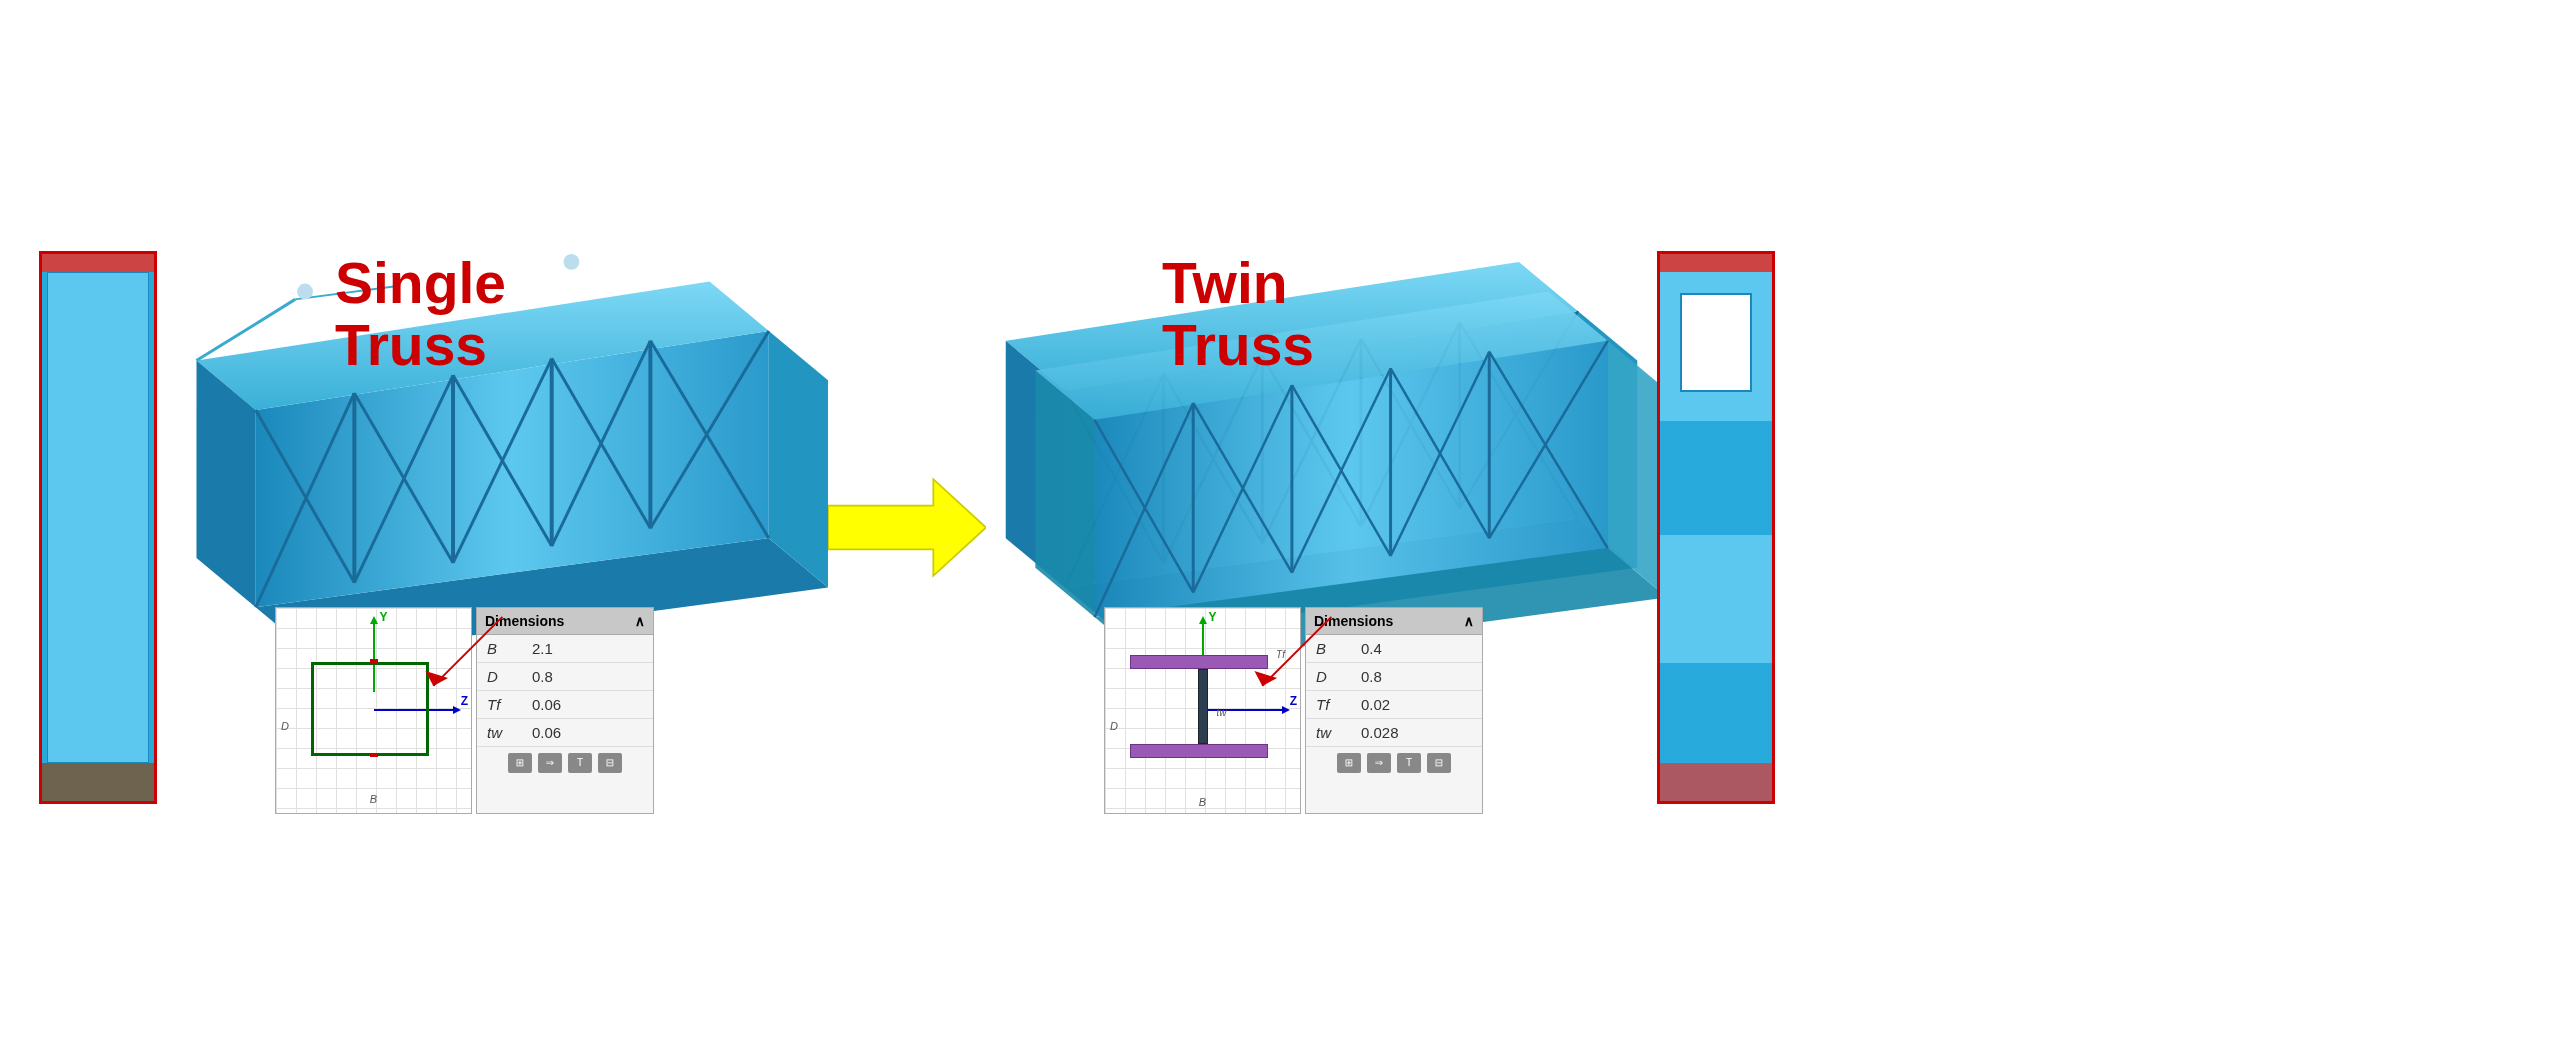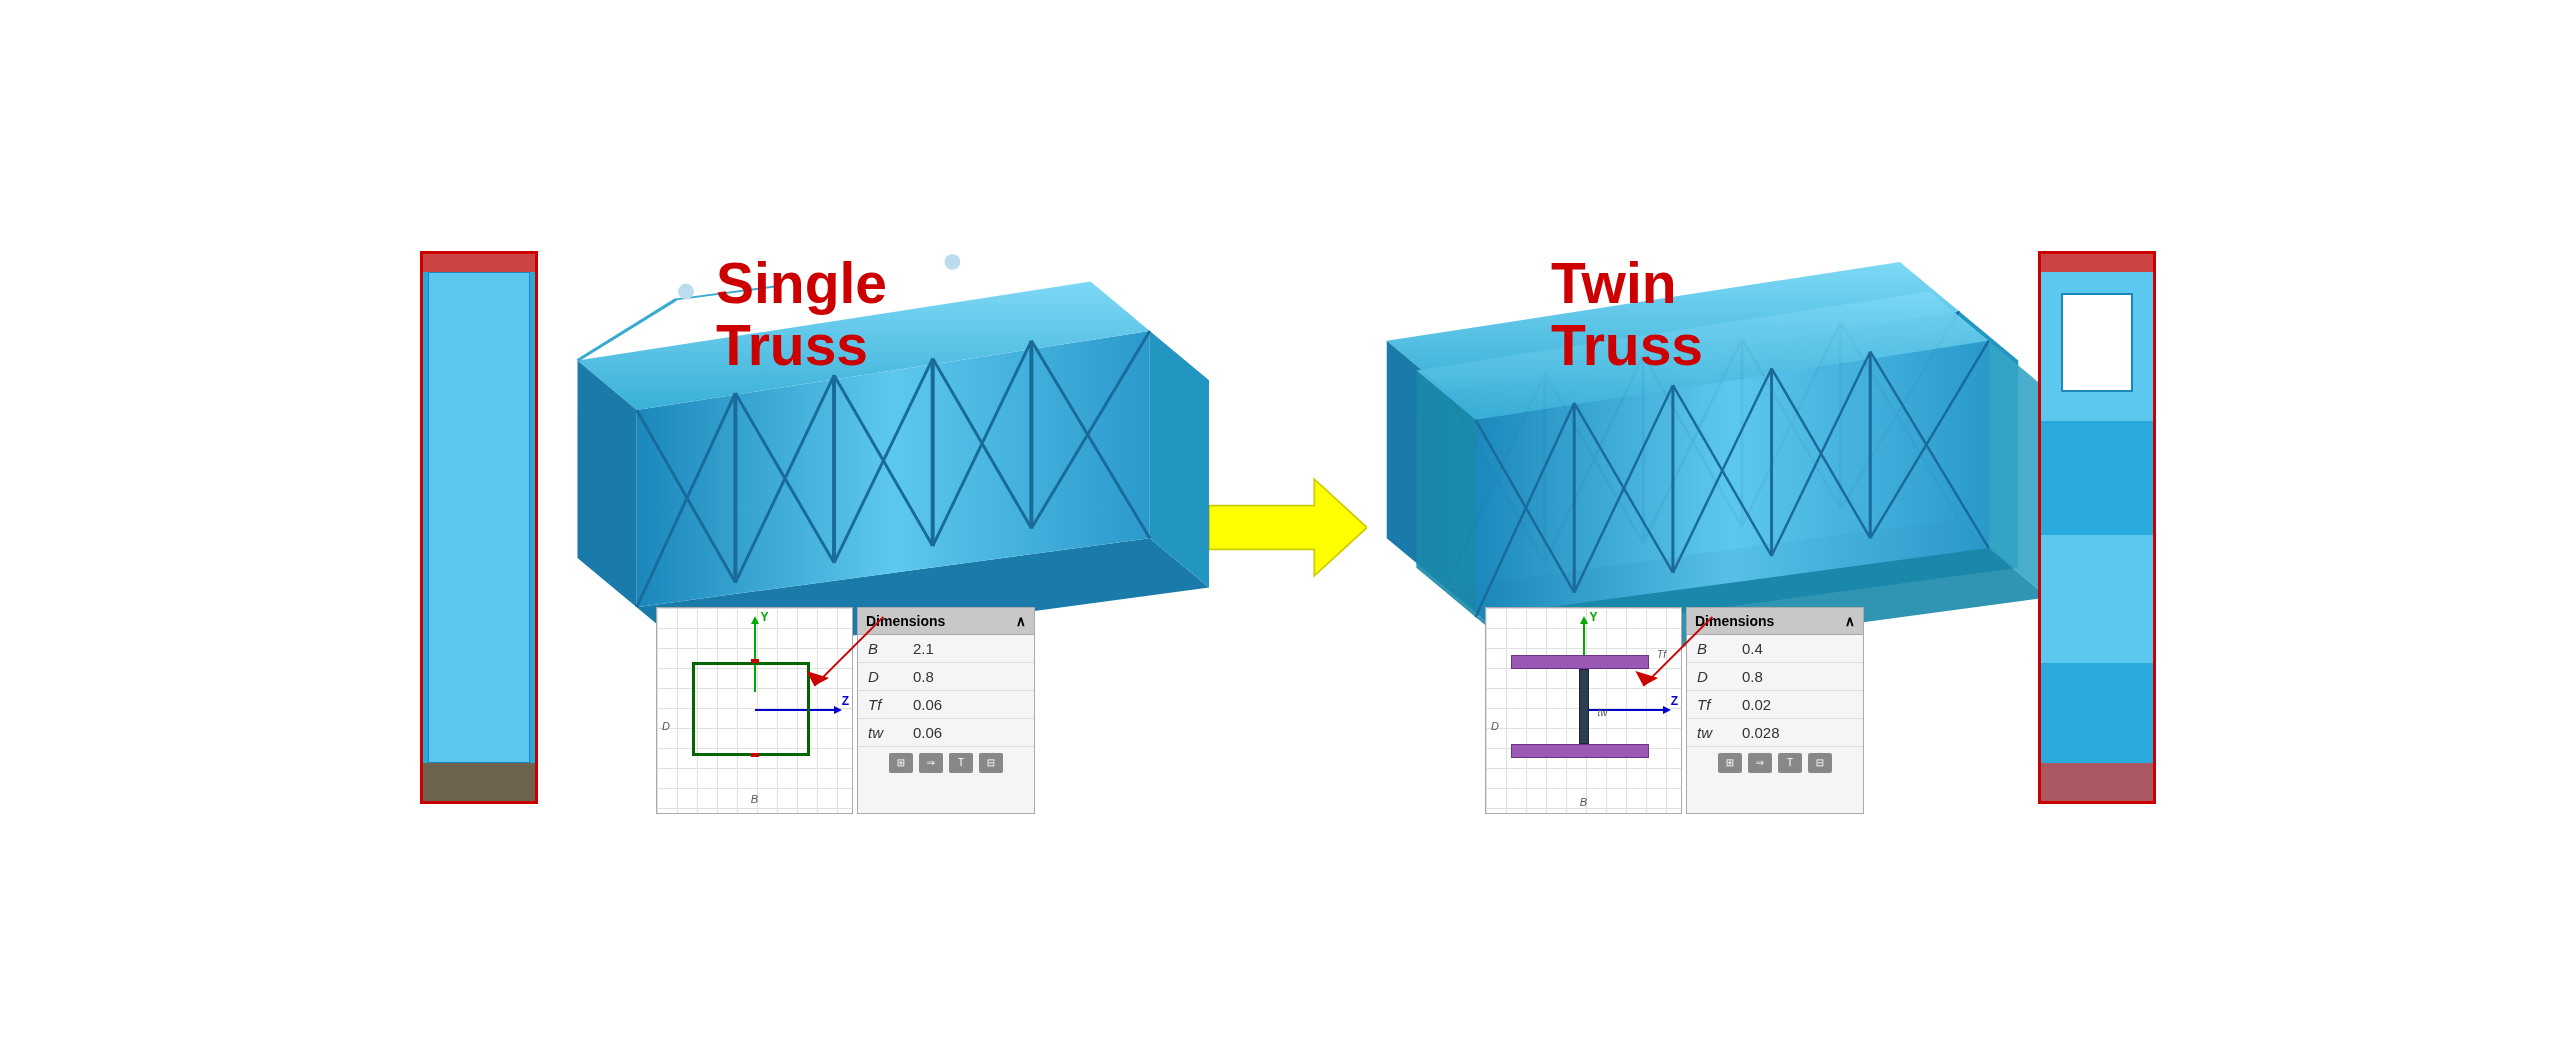--- a/index.html
+++ b/index.html
@@ -10,21 +10,21 @@
       font-family: Arial, sans-serif;
       overflow: hidden;
       position: relative;
     }
 
     .main-container {
       width: 2576px;
       height: 1055px;
       display: flex;
       align-items: center;
-      justify-content: center;
+      justify-content: flex-start;
       padding: 20px 39px;
       position: relative;
     }
 
     
     .side-view-single {
       width: 118px;
       height: 553px;
       border: 3px solid #cc0000;
       background: #29aadd;
@@ -71,21 +71,21 @@
       display: flex;
       align-items: center;
       justify-content: center;
       flex-shrink: 0;
     }
 
     
     .label-twin {
       position: absolute;
       top: 20px;
-      left: 184px;
+      left: 176px;
       font-size: 57px;
       font-weight: bold;
       color: #cc0000;
       line-height: 1.1;
       z-index: 10;
     }
 
     
     .side-view-twin {
       width: 118px;

